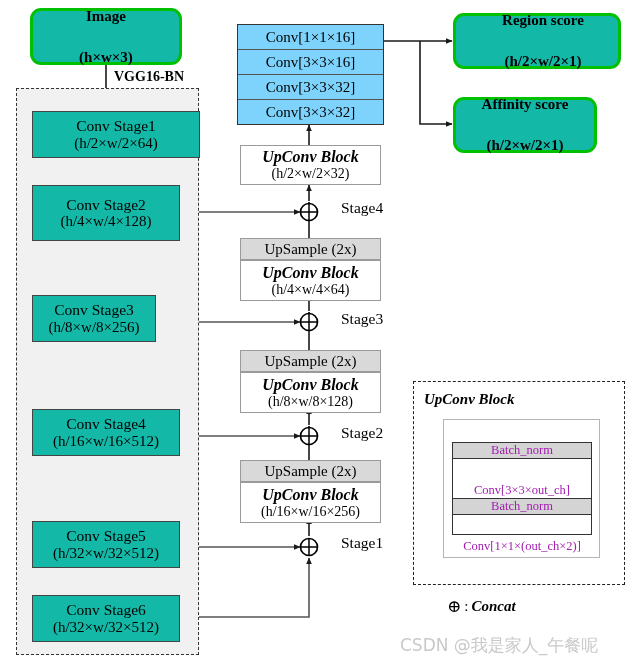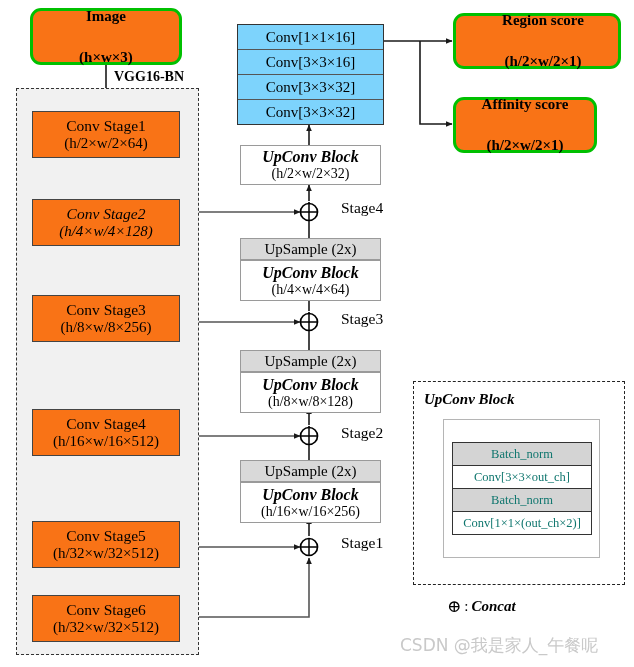--- a/index.html
+++ b/index.html
@@ -24,21 +24,21 @@
   }
   .box {
     position: absolute;
     box-sizing: border-box;
     display: flex;
     flex-direction: column;
     align-items: center;
     justify-content: center;
     text-align: center;
     line-height: 1.12;
-    background: #f97316;
+    background: #14b8a6;
   }
   
   .green-box {
     border: 3px solid #00c000;
     border-radius: 11px;
     font-weight: bold;
     font-size: 15px;
     color: #000;
   }
   .green-box .l2 { font-size: 15px; margin-top: 24px; }
@@ -135,27 +135,27 @@
     border: 1.3px solid #333;
     display: flex;
     flex-direction: column;
   }
   .detail-row {
     flex: 1 1 0;
     display: flex;
     align-items: center;
     justify-content: center;
     font-size: 12.5px;
-    color: #0f766e;
+    color: #a21caf;
     border-bottom: 1.2px solid #333;
     box-sizing: border-box;
   }
   .detail-row:last-child { border-bottom: none; }
   .detail-row.shaded { background: #d4d4d4; }
-  .detail-row.plain { background: #ffffff; }
+  .detail-row.plain { background: #ffffff; margin-top: 24px; }
 
   .legend {
     position: absolute;
     font-size: 15px;
     color: #000;
     white-space: nowrap;
     display: flex;
     align-items: center;
     gap: 3px;
   }
@@ -252,29 +252,29 @@
   </svg>
 
   <div class="box green-box" style="left:30px; top:8px; width:152px; height:57px;">
     <span class="l1">Image</span>
     <span class="l2">(h×w×3)</span>
   </div>
 
   <div class="vgg-label" style="left:114px; top:69px;">VGG16-BN</div>
   <div class="vgg-region" style="left:16px; top:88px; width:183px; height:567px;"></div>
 
-  <div class="box stage-box" style="left:32px; top:111px; width:148px; height:47px;">
+  <div class="box stage-box" style="left:32px; top:111px; width:168px; height:47px;">
     <span>Conv Stage1</span>
     <span class="l2">(h/2×w/2×64)</span>
   </div>
-  <div class="box stage-box" style="left:32px; top:199px; width:148px; height:47px;font-style:italic;">
+  <div class="box stage-box" style="left:32px; top:185px; width:148px; height:56px;">
     <span>Conv Stage2</span>
     <span class="l2">(h/4×w/4×128)</span>
   </div>
-  <div class="box stage-box" style="left:32px; top:295px; width:148px; height:47px;">
+  <div class="box stage-box" style="left:32px; top:295px; width:124px; height:47px;">
     <span>Conv Stage3</span>
     <span class="l2">(h/8×w/8×256)</span>
   </div>
   <div class="box stage-box" style="left:32px; top:409px; width:148px; height:47px;text-align:center;">
     <span>Conv Stage4</span>
     <span class="l2">(h/16×w/16×512)</span>
   </div>
   <div class="box stage-box" style="left:32px; top:521px; width:148px; height:47px;">
     <span>Conv Stage5</span>
     <span class="l2">(h/32×w/32×512)</span>

